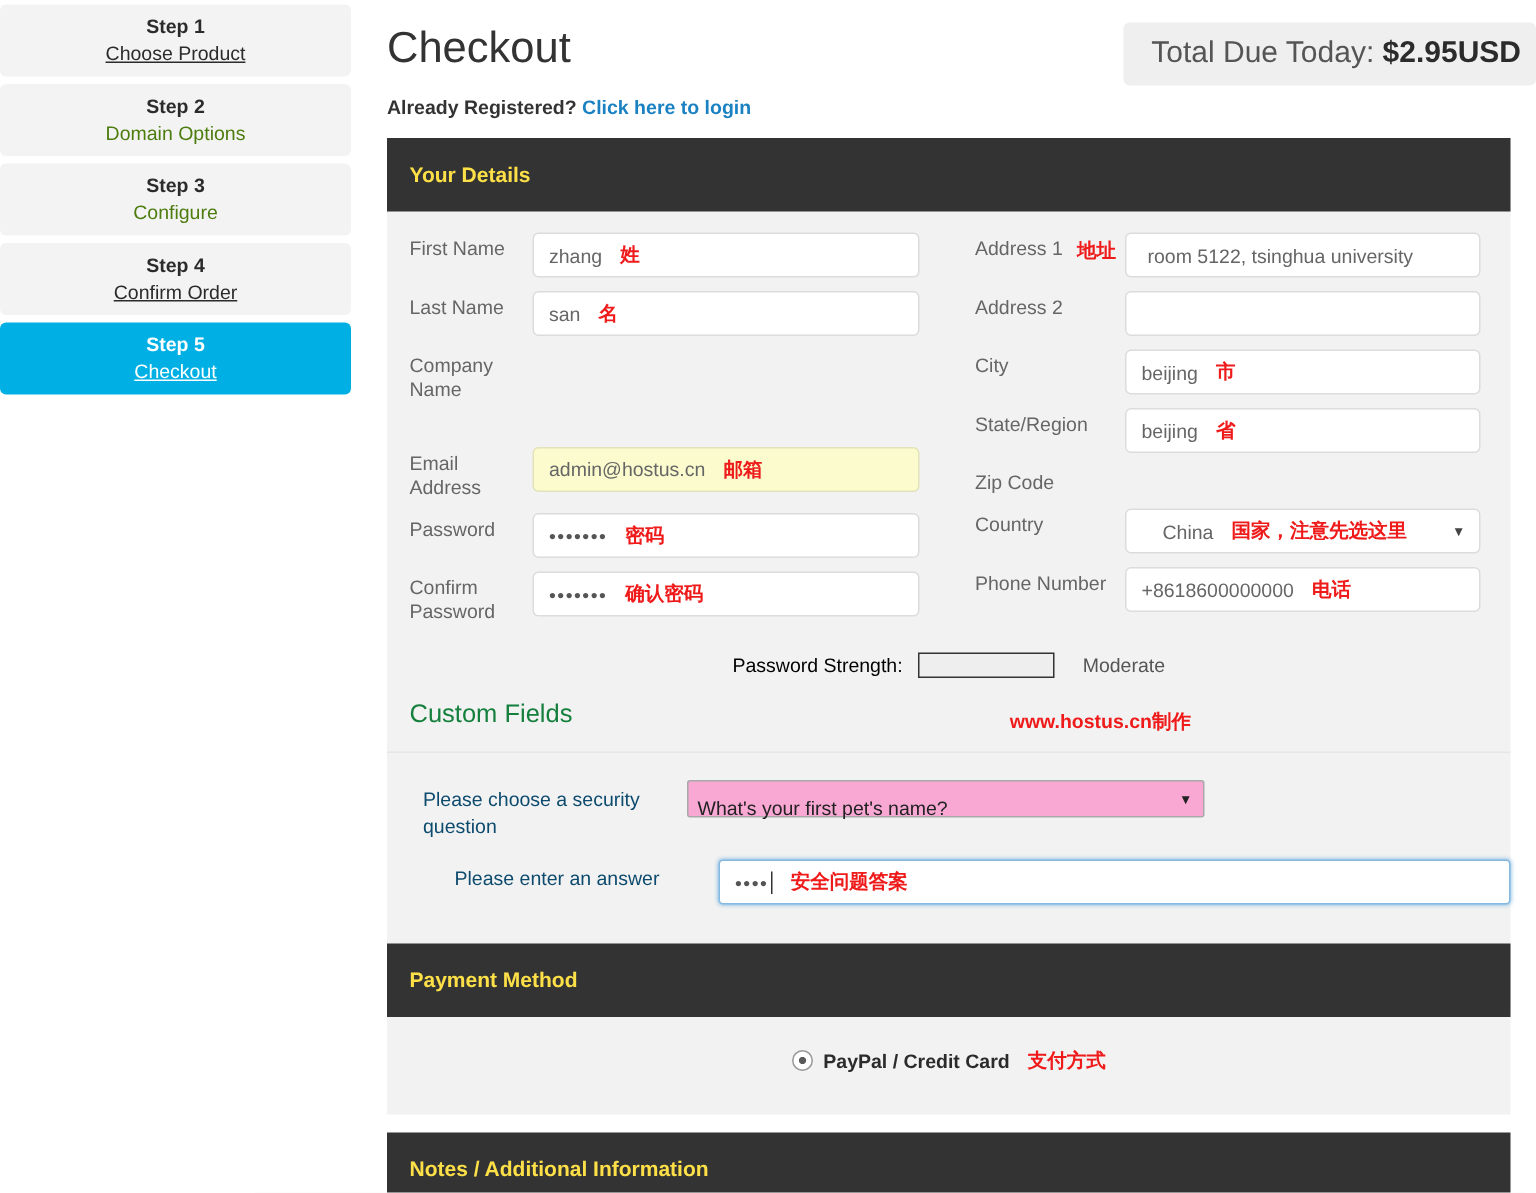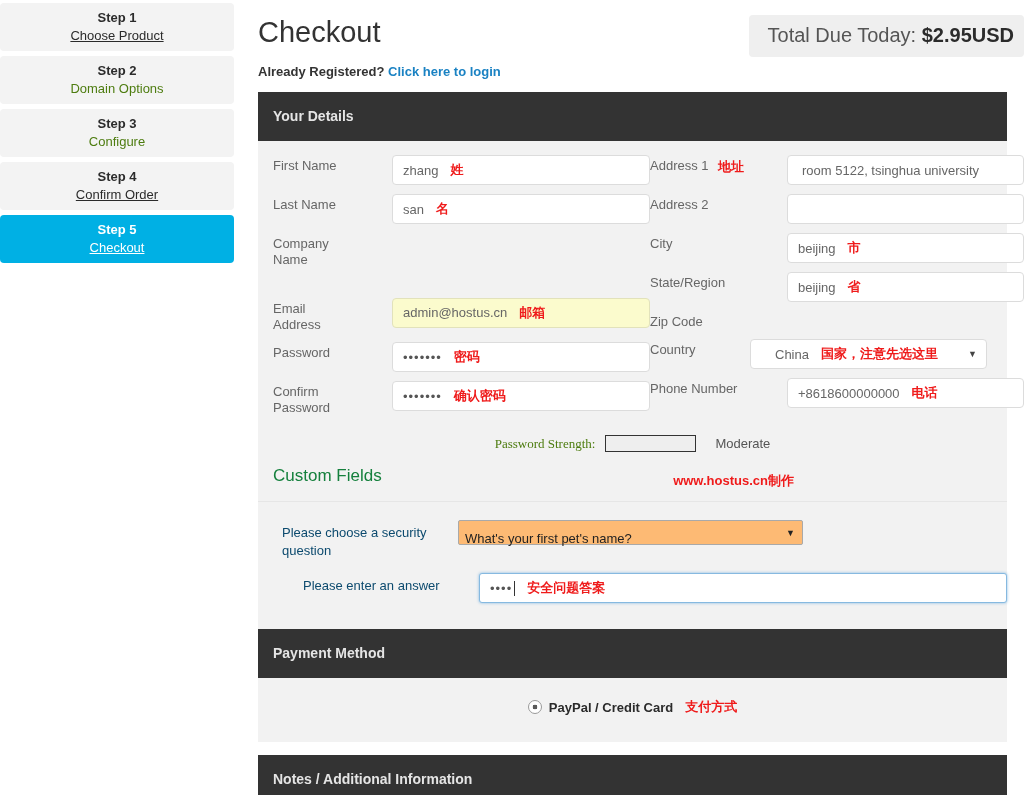--- a/index.html
+++ b/index.html
@@ -110,21 +110,21 @@
     font-weight: bold;
   }
 
   
   .panel {
     width: 749px;
     background: #f2f2f2;
   }
   .panel-header {
     background: #333333;
-    color: #e5e5e5;
+    color: #fde047;
     font-size: 14px;
     font-weight: bold;
     padding: 16px 0 16px 15px;
     box-sizing: border-box;
     height: 49px;
   }
 
   #your-details-panel {
     position: absolute;
     left: 0;
@@ -173,21 +173,20 @@
     height: 30px;
     background: #ffffff;
     border: 1px solid #dcdcdc;
     border-radius: 4px;
     box-sizing: border-box;
     display: flex;
     align-items: center;
     padding-left: 10px;
     font-size: 13px;
     color: #666;
-    margin-left: 37px;
   }
   .col-right .inp {
     width: 237px;
   }
   .inp.yellow {
     background: #fbfbcd;
     border-color: #e2e2bb;
   }
   .inp .val {
     color: #666;
@@ -244,23 +243,22 @@
     position: absolute;
     left: 0;
     top: 294px;
     width: 749px;
     display: flex;
     align-items: center;
     justify-content: center;
     font-size: 13px;
   }
   #pw-strength-label {
-    color: #4d7c0f;
+    color: #000000;
     margin-right: 10px;
-    font-family: Liberation Serif, serif;
   }
   #pw-strength-bar {
     width: 91px;
     height: 17px;
     border: 1px solid #333;
     background: #eeeeee;
     box-sizing: border-box;
     position: relative;
     overflow: hidden;
   }
@@ -307,21 +305,21 @@
     width: 176px;
     font-size: 13px;
     color: #0c4a6e;
     line-height: 1.35;
     padding-top: 4px;
     flex: none;
   }
   #security-question-select {
     width: 345px;
     height: 25px;
-    background: #fdba74;
+    background: #f9a8d4;
     border: 1px solid #a9a9a9;
     border-radius: 2px;
     box-sizing: border-box;
     display: flex;
     align-items: center;
     padding: 12px 8px 0 6px;
     font-size: 13px;
     color: #222;
     position: relative;
   }

